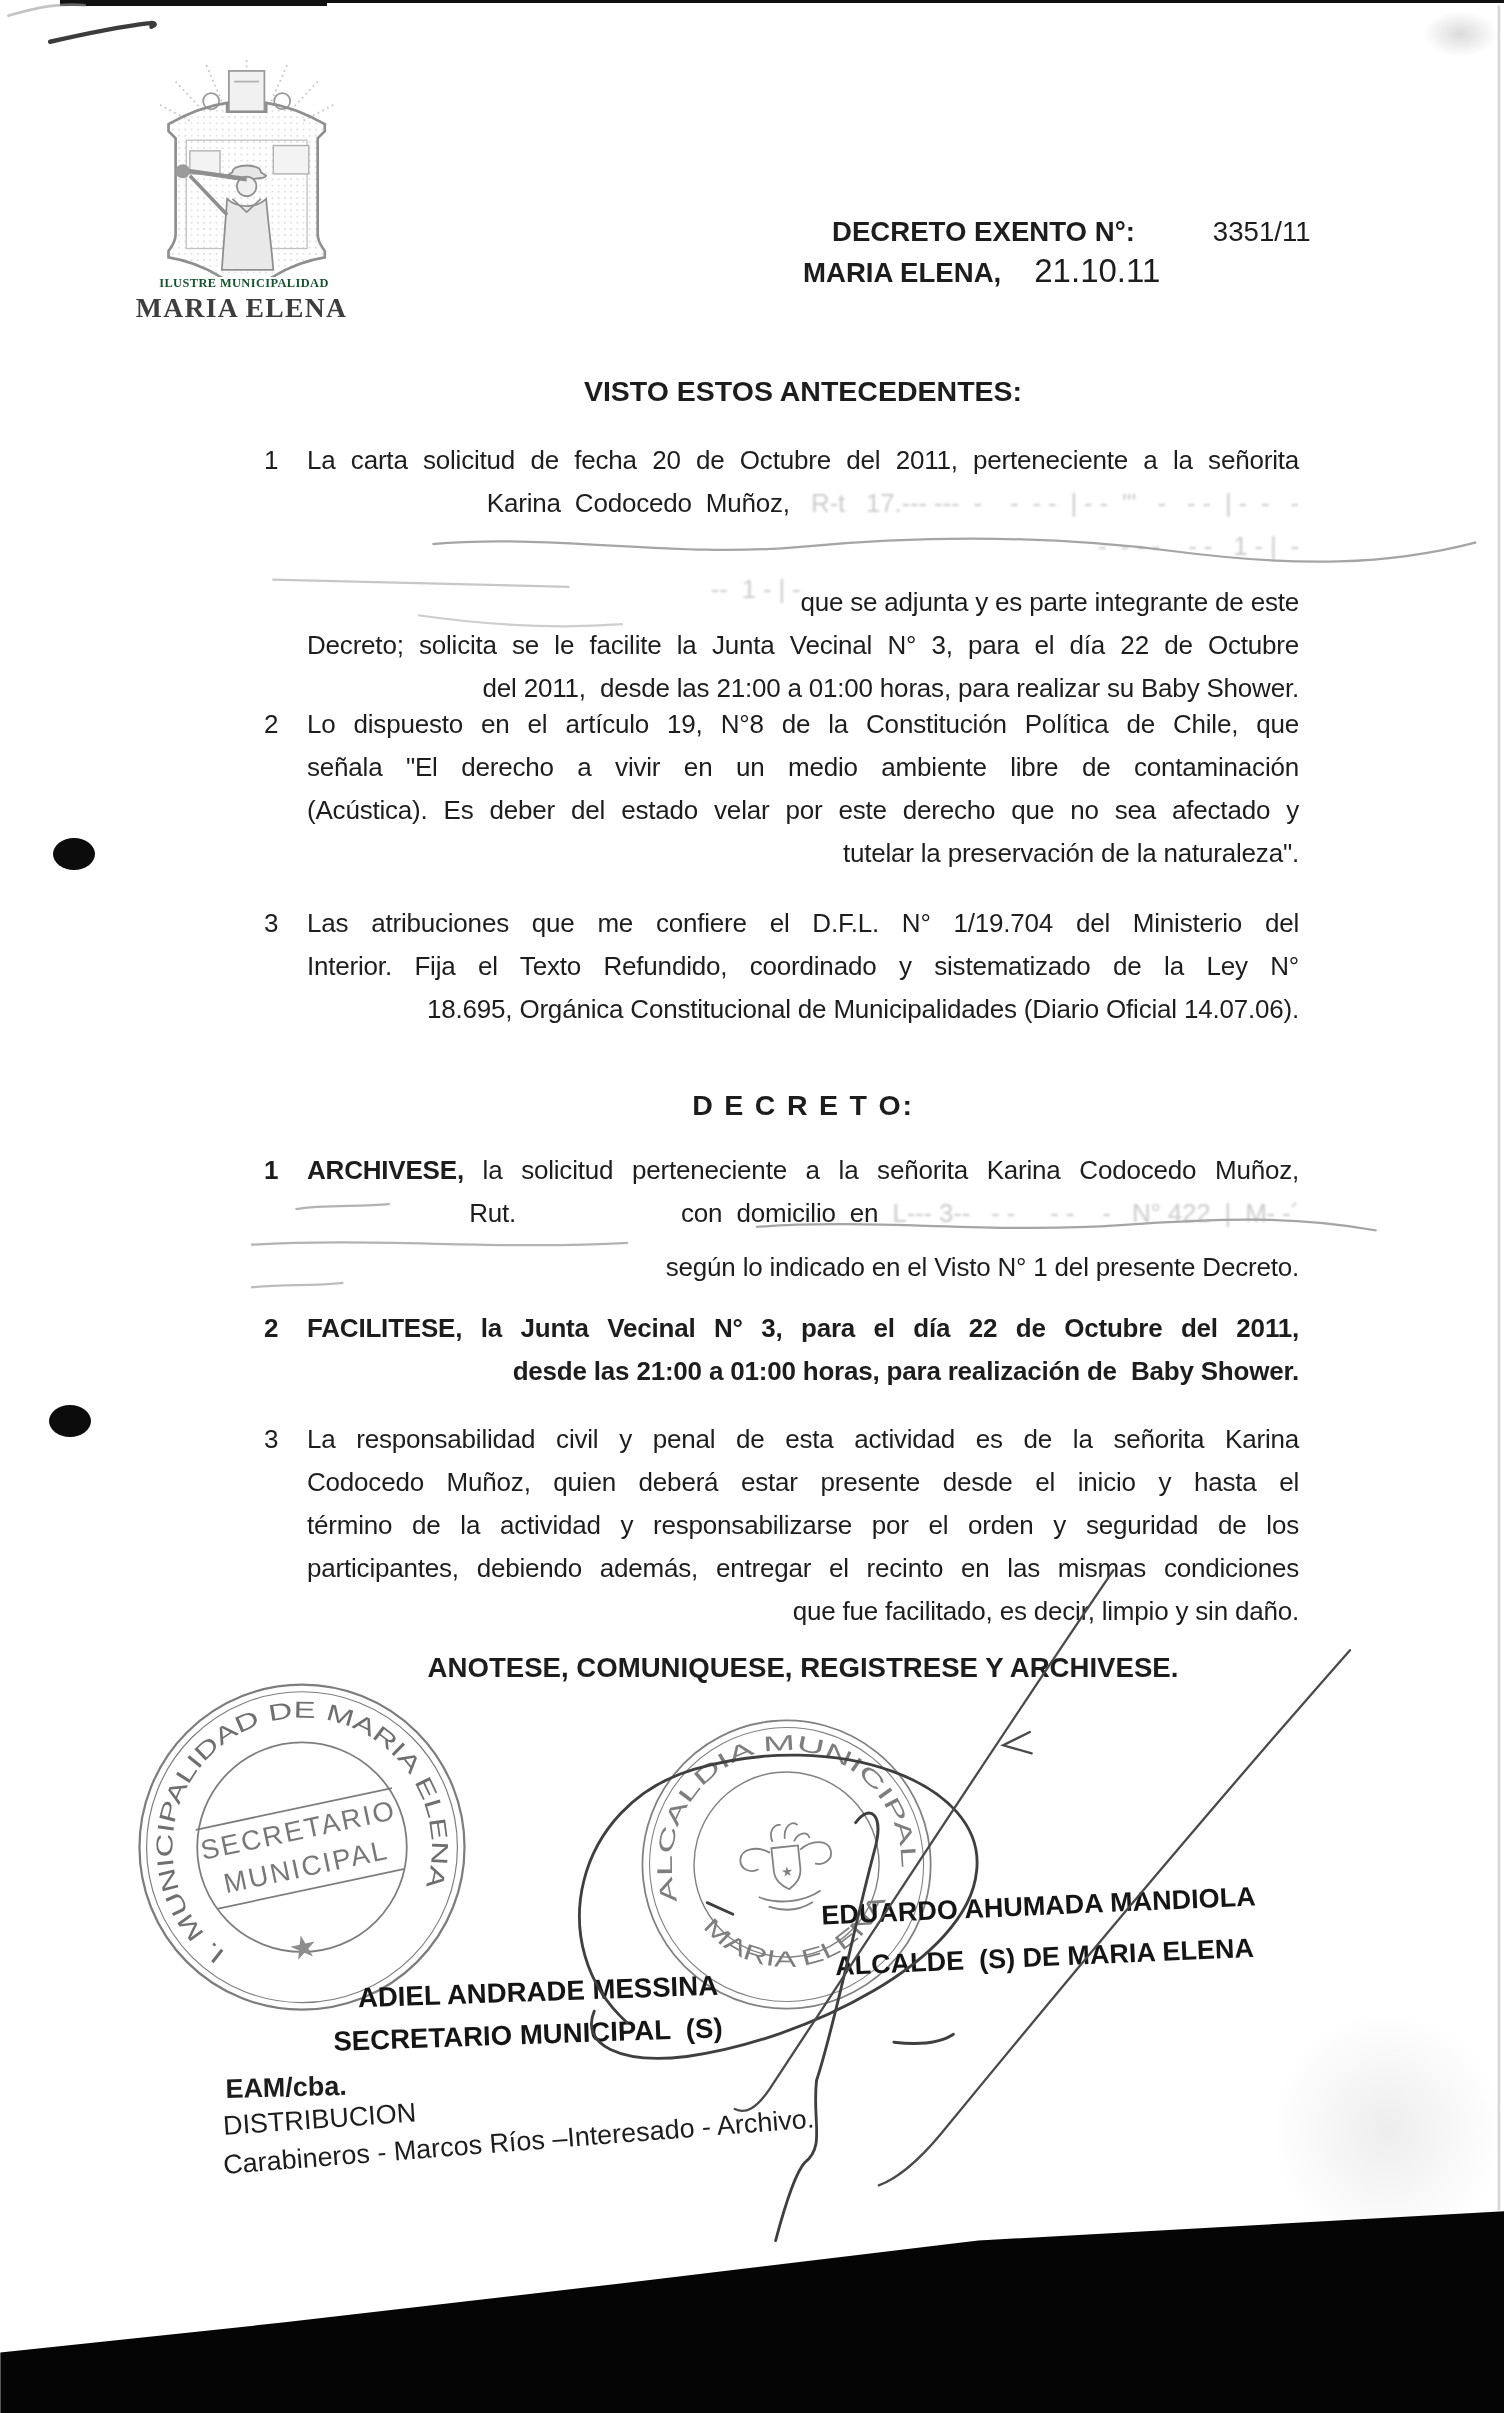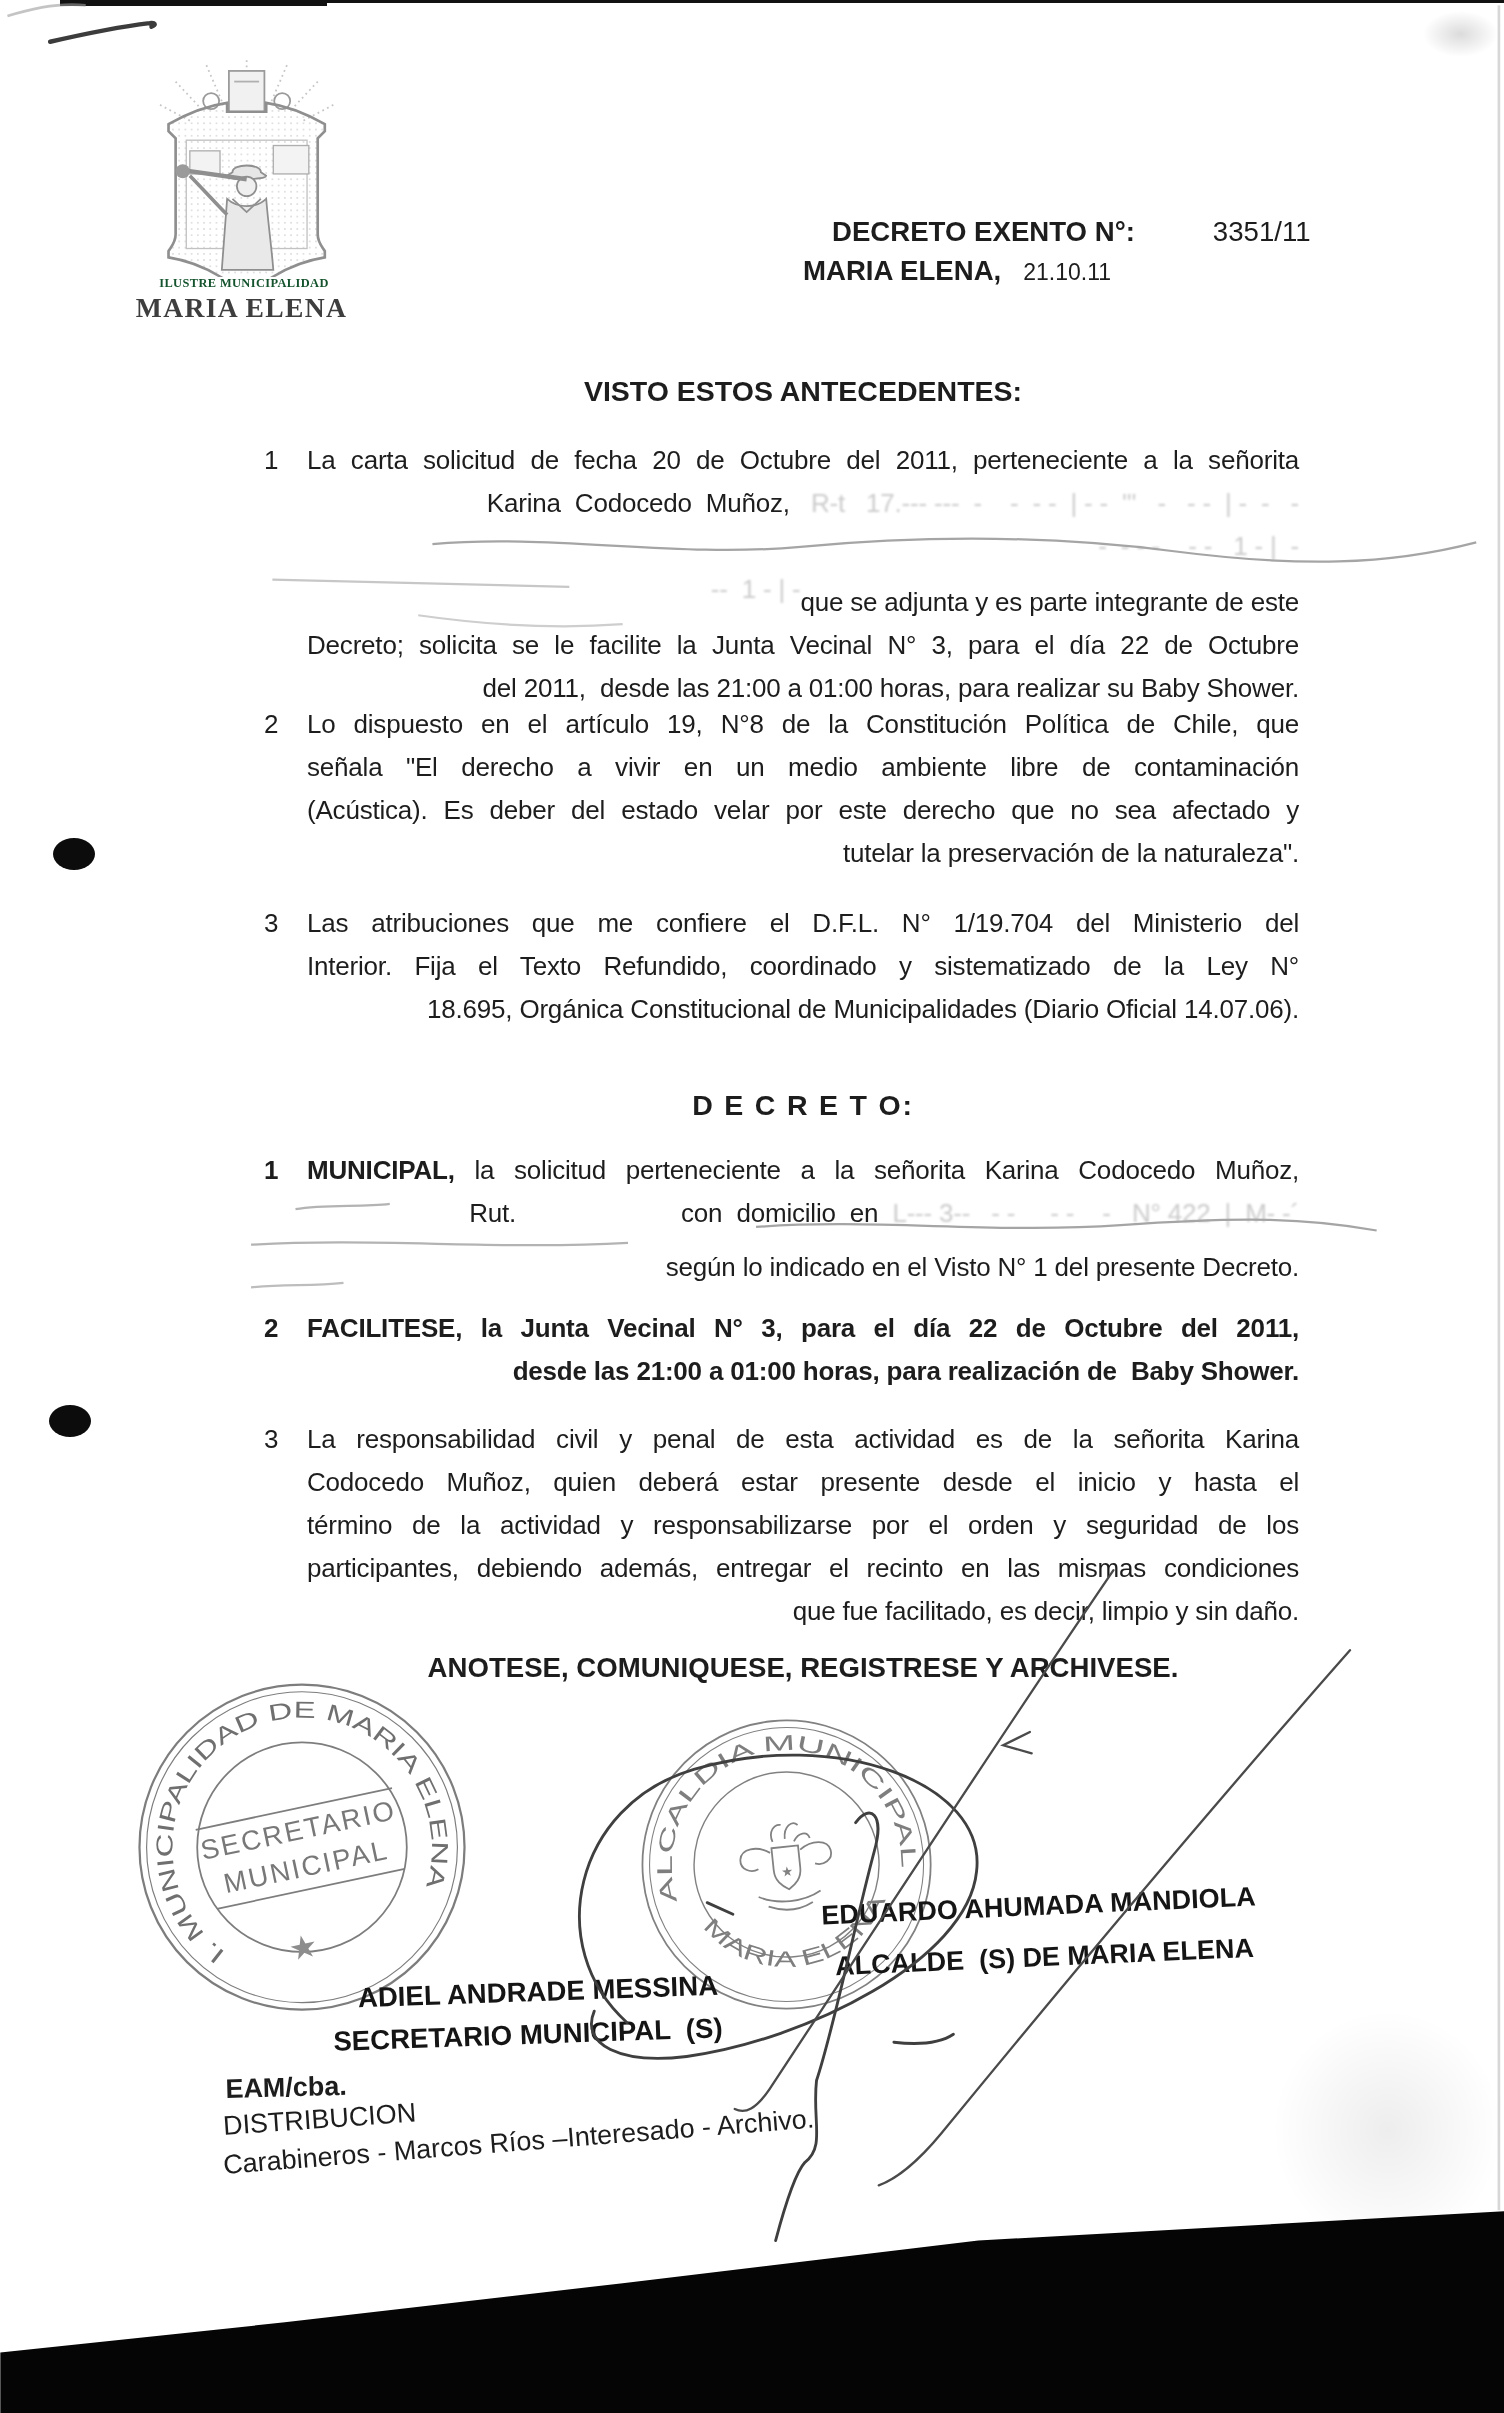--- a/index.html
+++ b/index.html
@@ -67,21 +67,21 @@
   <div class="abs" style="left:108px;top:292px;width:267px;text-align:center;font-family:'Liberation Serif',serif;
               font-size:27.6px;letter-spacing:1.3px;color:#3e3e3e;font-weight:bold;">MARIA ELENA</div>
 
   <div class="abs" style="left:803px;top:212px;">
     <div style="display:flex;align-items:flex-start;line-height:39px;margin-left:29px;">
       <span class="b" style="font-size:27.6px;">DECRETO EXENTO N°:</span>
       <span style="font-size:27.6px;margin-left:78px;">3351/11</span>
     </div>
     <div style="display:flex;align-items:baseline;line-height:39px;">
       <span class="b" style="font-size:27.6px;text-align:right;">MARIA ELENA,</span>
-      <span style="font-size:23px;margin-left:22px;">21.10.11</span>
+      <span style="font-size:33px;margin-left:33px;">21.10.11</span>
     </div>
   </div>
 
   <div class="colhead" style="top:375px;font-size:28.5px;">VISTO ESTOS ANTECEDENTES:</div>
 
   <div class="item" style="top:439px;">
     <span class="num">1</span>
     <div class="body">
         <div class="line j"><span>La carta solicitud  de fecha 20 de Octubre del 2011, perteneciente  a la señorita</span></div>
         <div class="line l"><span>Karina  Codocedo  Muñoz,</span><span class="ghost">   R-t   17.--- ---  -    -  - -  | - -  '''   -   - -  | -  -   -</span></div>
@@ -107,21 +107,21 @@
         <div class="line j"><span>Interior.  Fija el Texto Refundido, coordinado y sistematizado de la Ley N°</span></div>
         <div class="line l"><span>18.695, Orgánica Constitucional de Municipalidades (Diario Oficial 14.07.06).</span></div>
       </div>
   </div>
 
   <div class="colhead" style="top:1089px;font-size:28.5px;letter-spacing:1.8px;">D E C R E T O:</div>
 
   <div class="item" style="top:1149px;">
     <span class="num b">1</span>
     <div class="body">
-        <div class="line j"><span class="b">MUNICIPAL,</span><span> la solicitud perteneciente a la señorita Karina Codocedo Muñoz,</span></div>
+        <div class="line j"><span class="b">ARCHIVESE,</span><span> la solicitud perteneciente a la señorita Karina Codocedo Muñoz,</span></div>
         <div class="line l"><span>Rut.</span><span class="gblock" style="width: 158px;"></span><span> con  domicilio  en  </span><span class="ghost">L--- 3--   - -     - -    -   N° 422  |  M- -´</span></div>
         <div class="line l" style="margin-top: 10.7px;"><span class="gblock" style="width: 41px;"></span><span>según lo indicado en el Visto N° 1 del presente Decreto.</span></div>
       </div>
   </div>
   <div class="item" style="top:1307px;">
     <span class="num b">2</span>
     <div class="body">
         <div class="line j"><span class="b">FACILITESE, la Junta Vecinal N° 3, para el día 22 de Octubre del 2011,</span></div>
         <div class="line l"><span class="b">desde las 21:00 a 01:00 horas, para realización de  Baby Shower.</span></div>
       </div>

